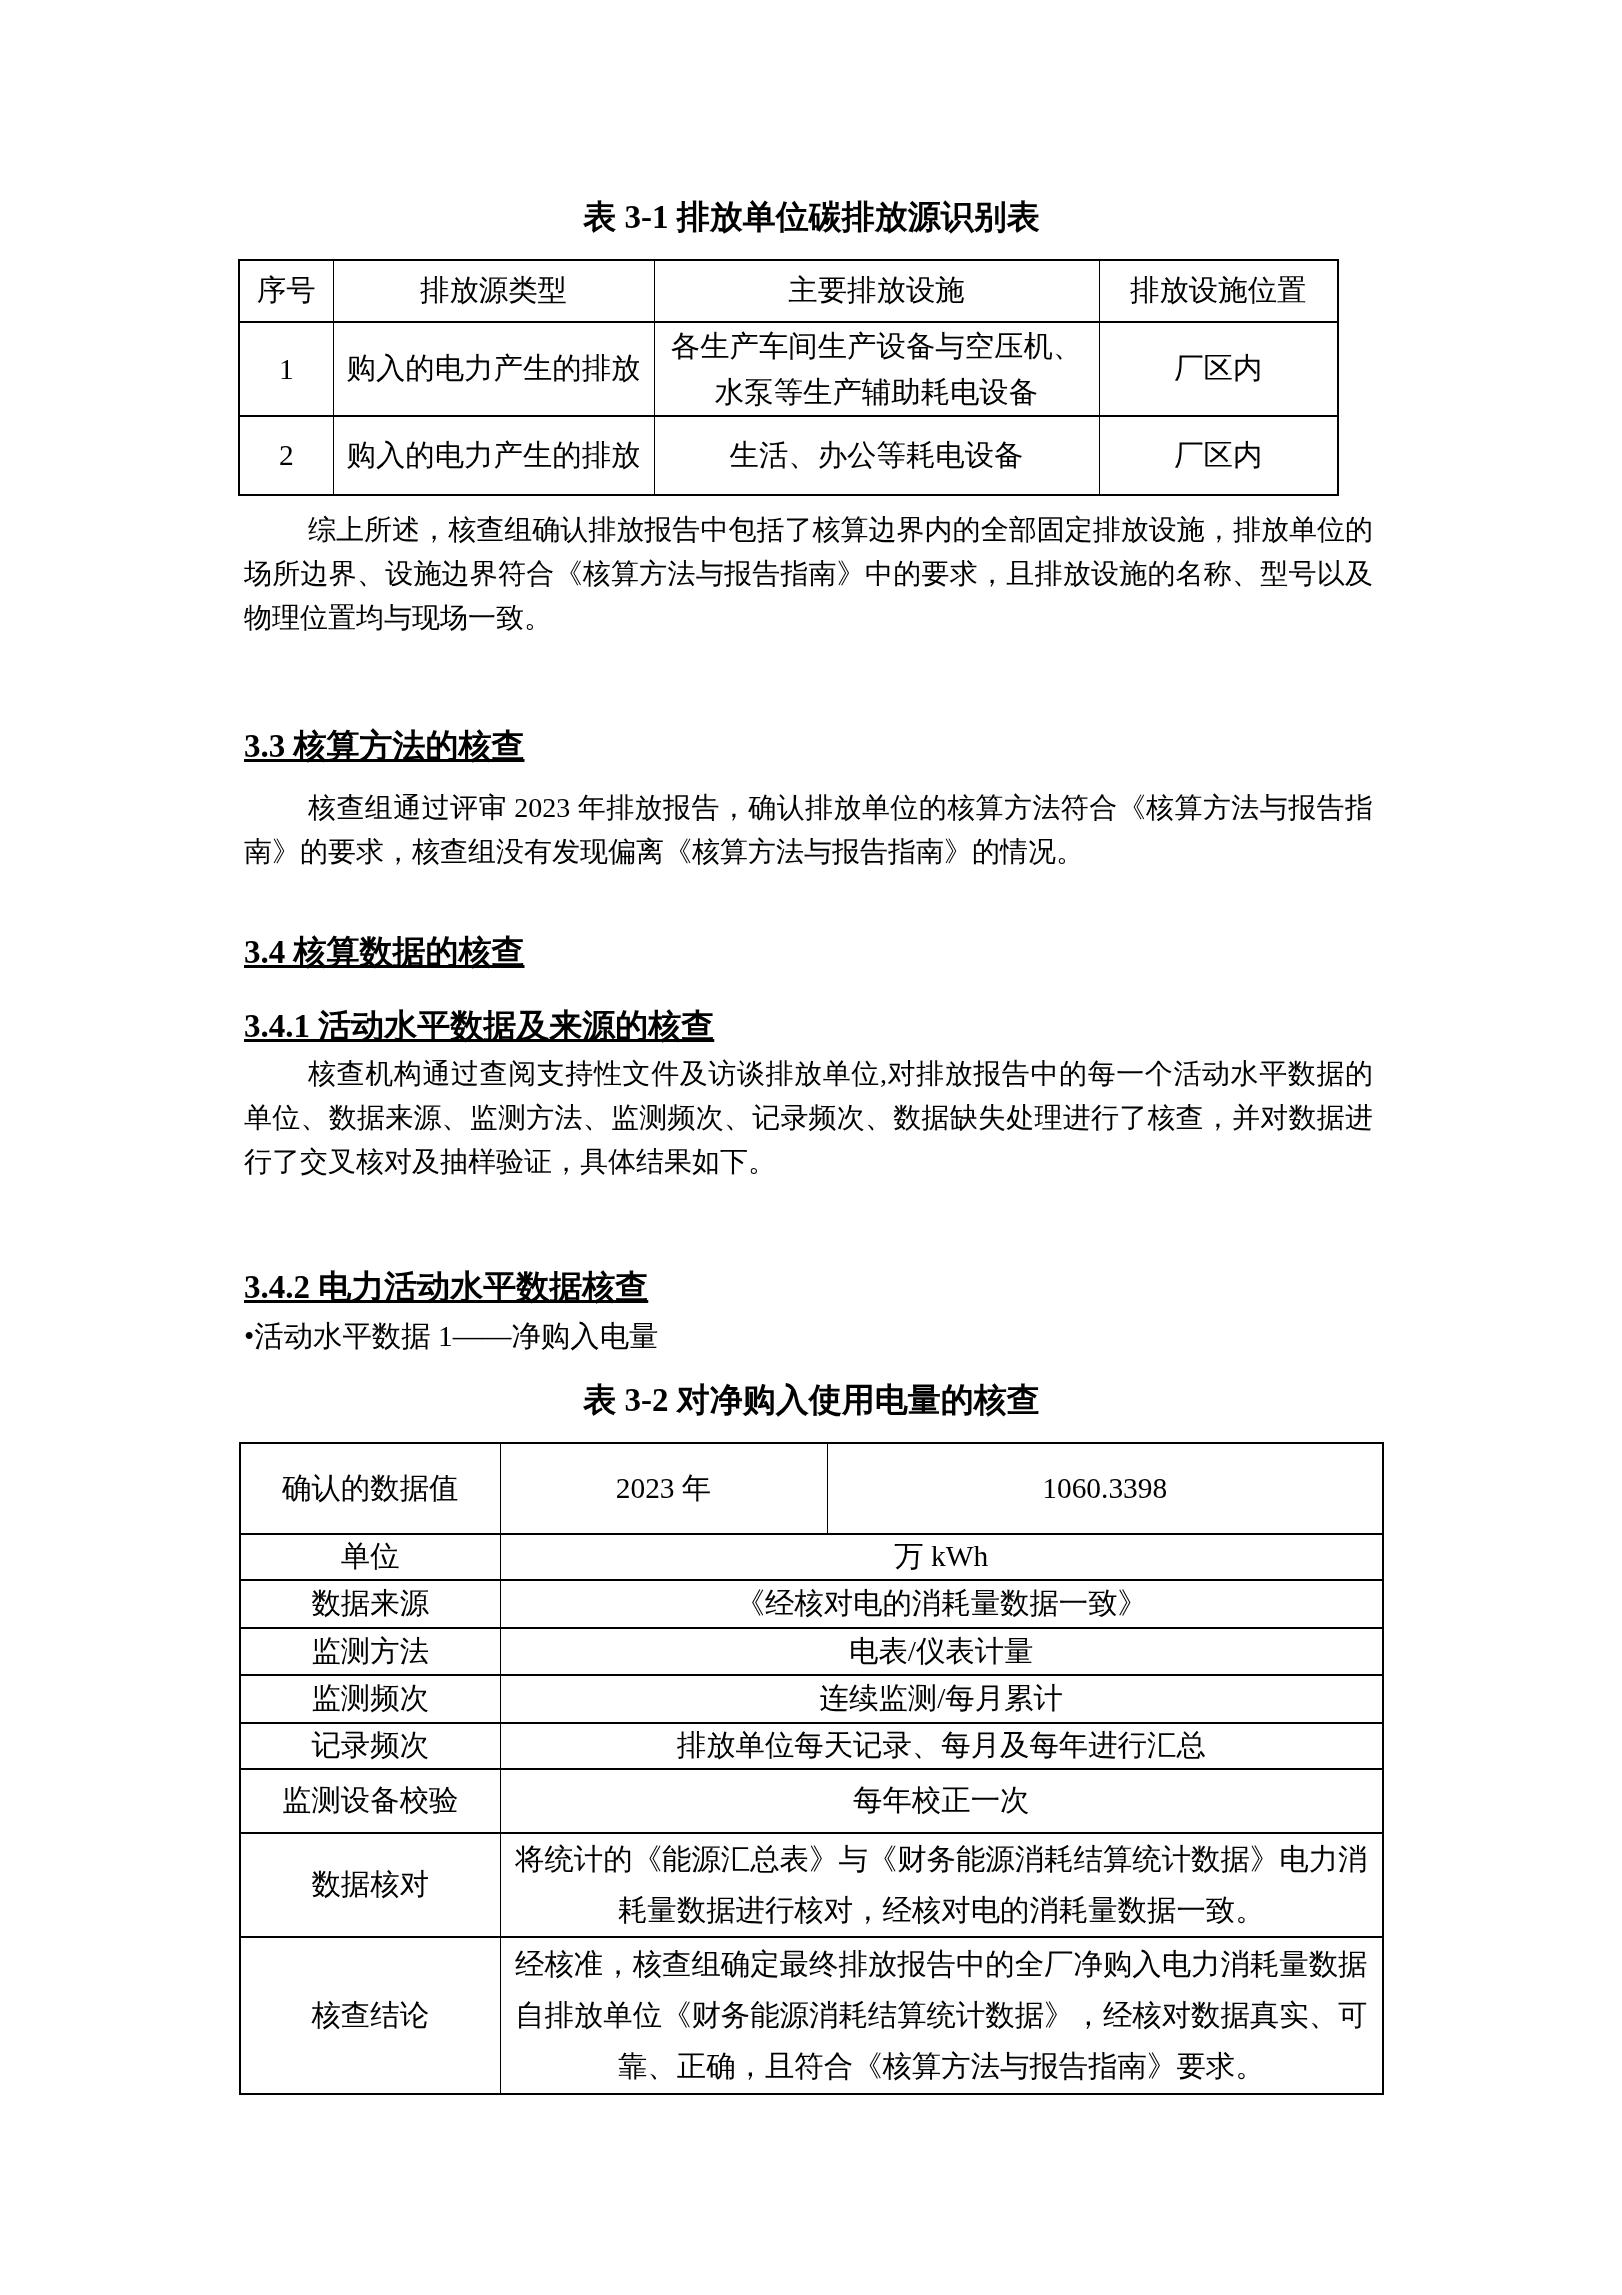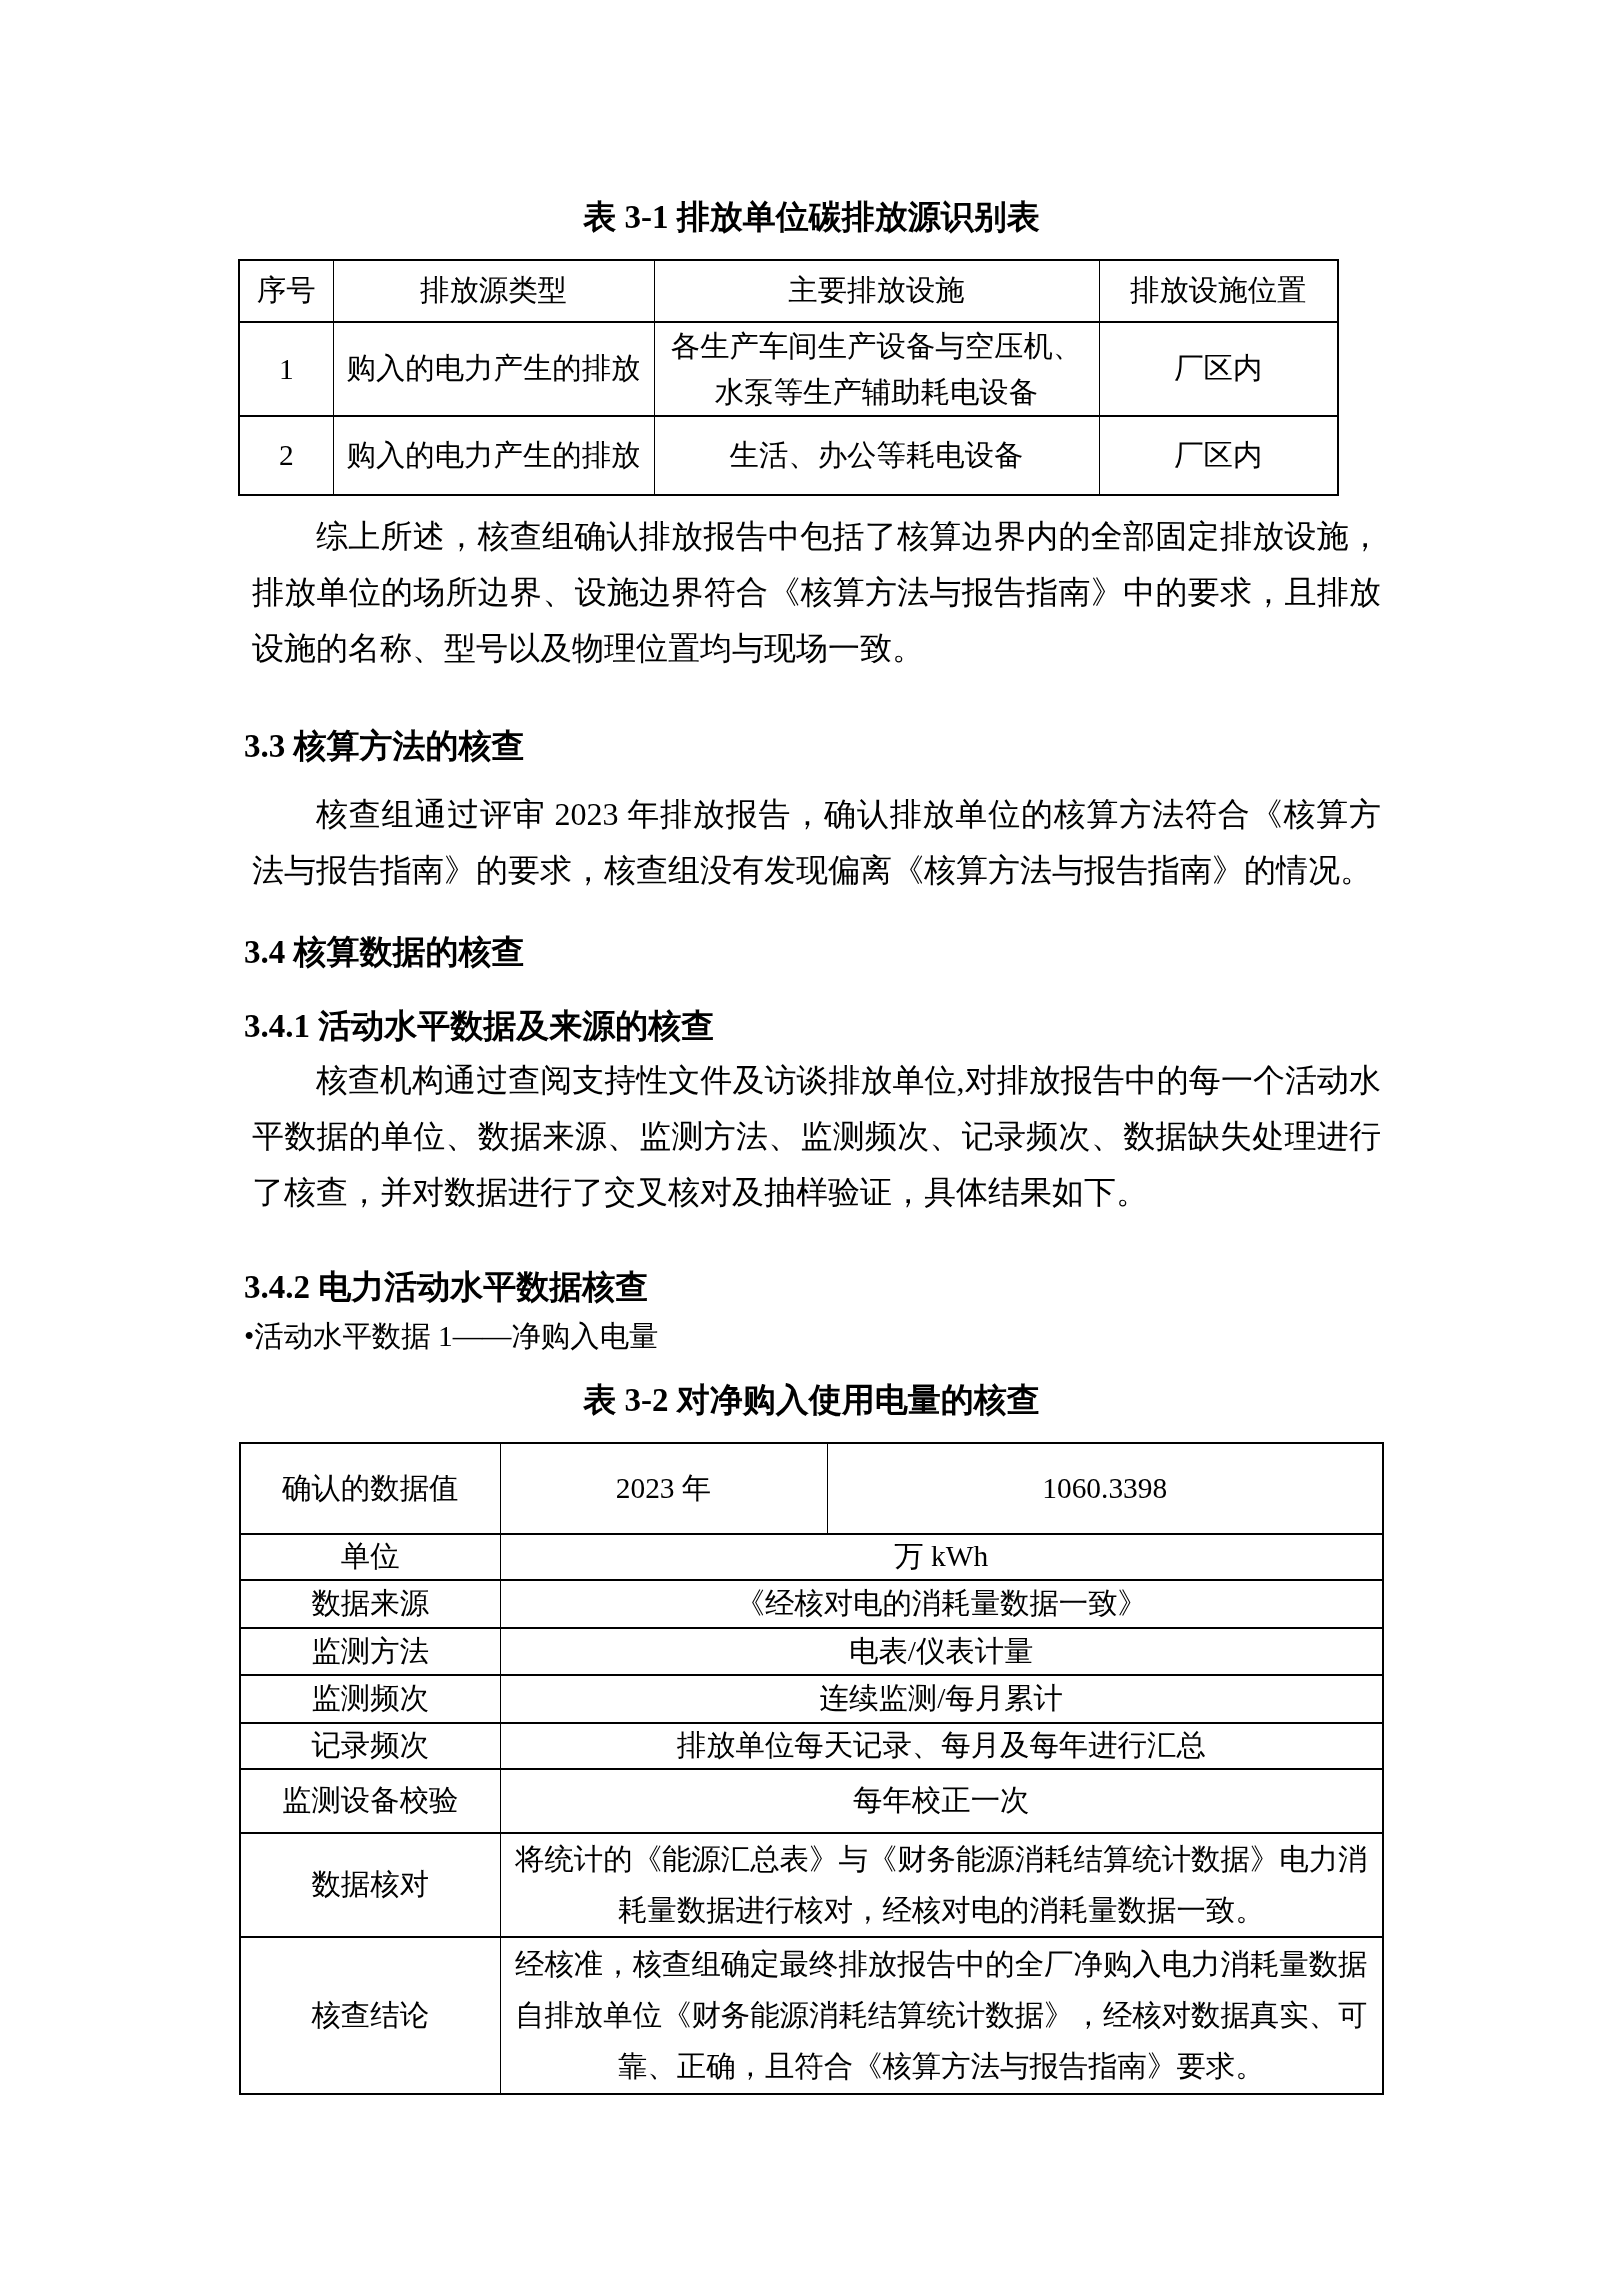--- a/index.html
+++ b/index.html
@@ -11,25 +11,25 @@
     font-family:"Liberation Serif","DejaVu Serif",serif;
     overflow:hidden;
   }
   .doc-title {
     position:absolute; left:0; width:1623px;
     text-align:center; font-weight:bold; font-size:33px; line-height:39px;
     white-space:nowrap;
   }
   .heading {
     position:absolute; left:244px;
-    font-weight:bold; font-size:33px; line-height:41px; white-space:nowrap;
+    font-weight:bold; font-size:33px; line-height:41px; white-space:nowrap;text-decoration:underline;
   }
   .para {
-    position:absolute; left:252px; width:1129px;
-    font-size:32px; line-height:56px;
+    position:absolute; left:244px; width:1129px;
+    font-size:28px; line-height:44px;
     text-align:justify; text-justify:inter-character;
   }
   .indent { text-indent:64px; }
   .bullet-line {
     position:absolute; left:244px;
     font-size:29.4px; line-height:35px; white-space:nowrap;
   }
   table.doc-table {
     position:absolute;
     border-collapse:collapse; table-layout:fixed;

